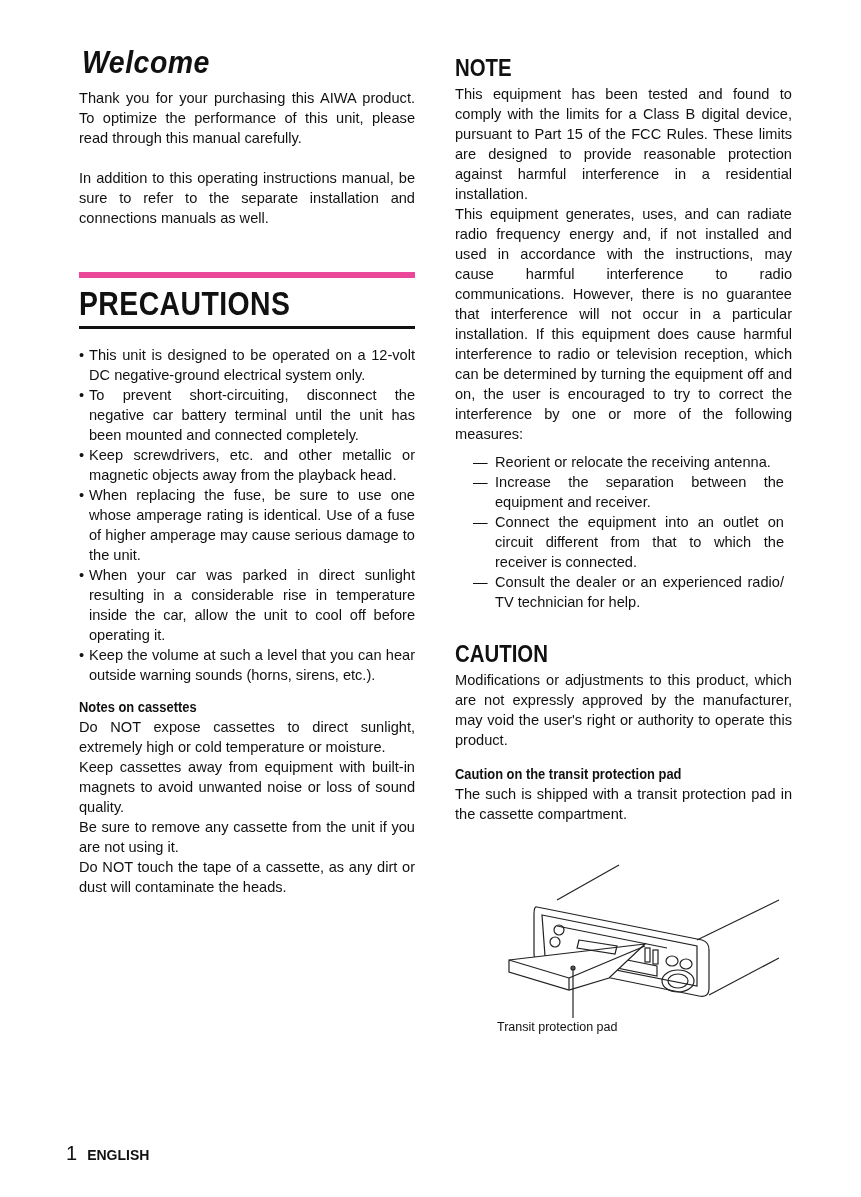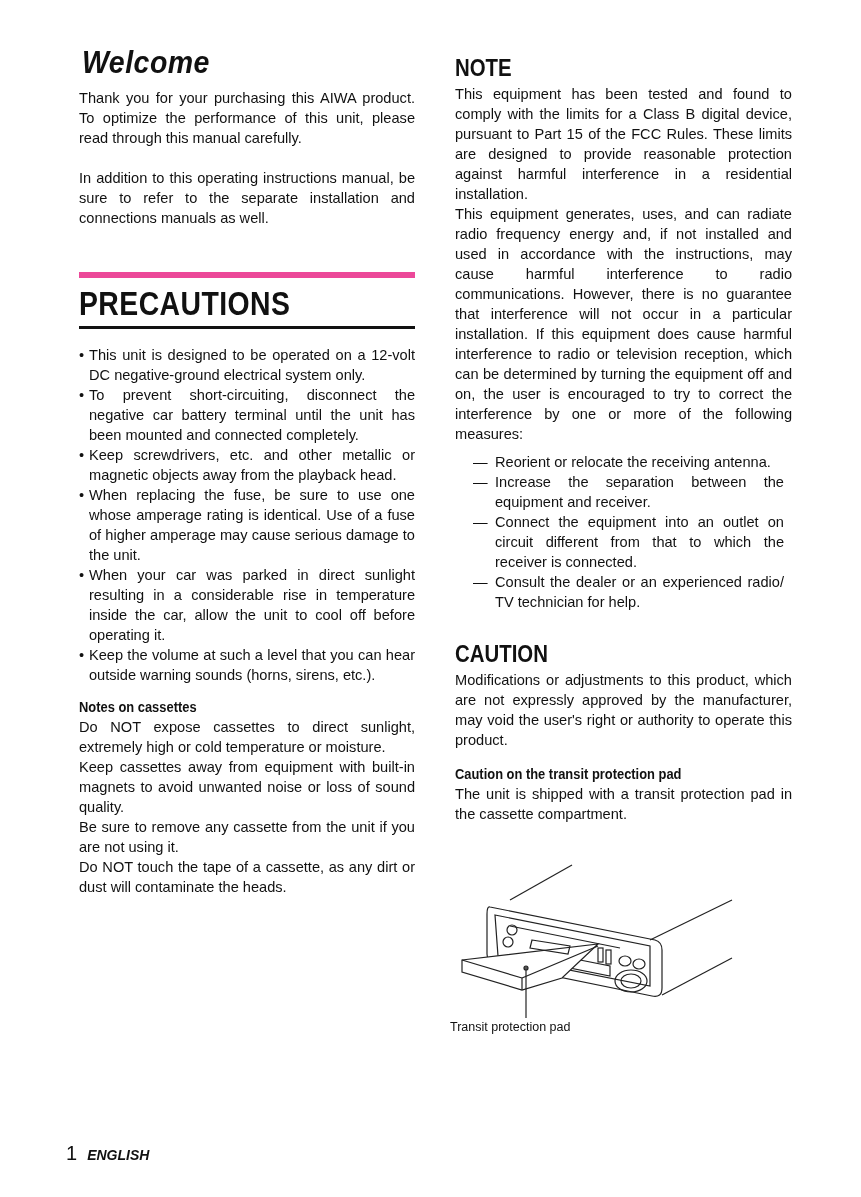--- a/index.html
+++ b/index.html
@@ -17,26 +17,26 @@
   ul.bullets { list-style:none; margin:16px 0 0 0; padding:0; }
   ul.bullets li { position:relative; padding-left:10px; font-size:14.6px; line-height:20px; text-align:justify; }
   ul.bullets li::before { content:"\2022"; position:absolute; left:0; top:0; }
   .subhead { font-weight:bold; font-size:15px; line-height:20px; margin-top:12px; transform:scaleX(0.86); transform-origin:left; }
   .sec-title { font-size:24px; font-weight:bold; line-height:28px; transform:scaleX(0.85); transform-origin:left; margin-bottom:2px; }
   ul.dashes { list-style:none; margin:8px; padding:0 0 0 10px; }
   ul.dashes li { position:relative; padding-left:22px; font-size:14.6px; line-height:20px; text-align:justify; }
   ul.dashes li::before { content:"\2014"; position:absolute; left:0; top:0; }
   .caution { margin-top:28px; }
   .subhead2 { margin-top:14px; }
-  .figure { position:absolute; left:450px; top:860px; width:300px; height:190px; }
+  .figure { position:absolute; left:497px; top:860px; width:300px; height:190px; }
   .figure svg { position:absolute; left:0; top:0; }
   .fig-caption { position:absolute; left:0; top:160px; font-size:12.5px; color:#111; }
   .footer { position:absolute; left:66px; top:1142px; display:flex; align-items:baseline; gap:10px; }
   .page-num { font-size:20px; }
-  .lang { font-size:14px; font-weight:bold; font-style:italic; }
+  .lang { font-size:14px; font-weight:bold; }
 </style>
 </head>
 <body>
 
 <div class="col left">
   <div class="welcome-title">Welcome</div>
   <p>Thank you for your purchasing this AIWA product. To optimize the performance of this unit, please read through this manual carefully.</p>
   <div class="gap"></div>
   <p>In addition to this operating instructions manual, be sure to refer to the separate installation and connections manuals as well.</p>
 
@@ -70,21 +70,21 @@
     <li>Connect the equipment into an outlet on circuit different from that to which the receiver is connected.</li>
     <li>Consult the dealer or an experienced radio/ TV technician for help.</li>
   </ul>
 
   <div class="caution">
     <div class="sec-title">CAUTION</div>
     <p>Modifications or adjustments to this product, which are not expressly approved by the manufacturer, may void the user's right or authority to operate this product.</p>
   </div>
 
   <div class="subhead subhead2">Caution on the transit protection pad</div>
-  <p>The unit is shipped with a transit protection pad in the cassette compartment.</p>
+  <p>The such is shipped with a transit protection pad in the cassette compartment.</p>
 </div>
 
 <div class="figure">
   <svg width="300" height="160" viewBox="0 0 300 160" fill="none" stroke="#222" stroke-width="1.2">
 
     <line x1="60" y1="40" x2="122" y2="5"></line>
     <line x1="200" y1="80" x2="282" y2="40"></line>
     <line x1="212" y1="135" x2="282" y2="98"></line>
 
     <path d="M40 47 L205 80 Q212 82 212 90 L212 128 Q212 138 202 136 L45 104 Q37 102 37 94 L37 54 Q37 46 40 47 Z"></path>

